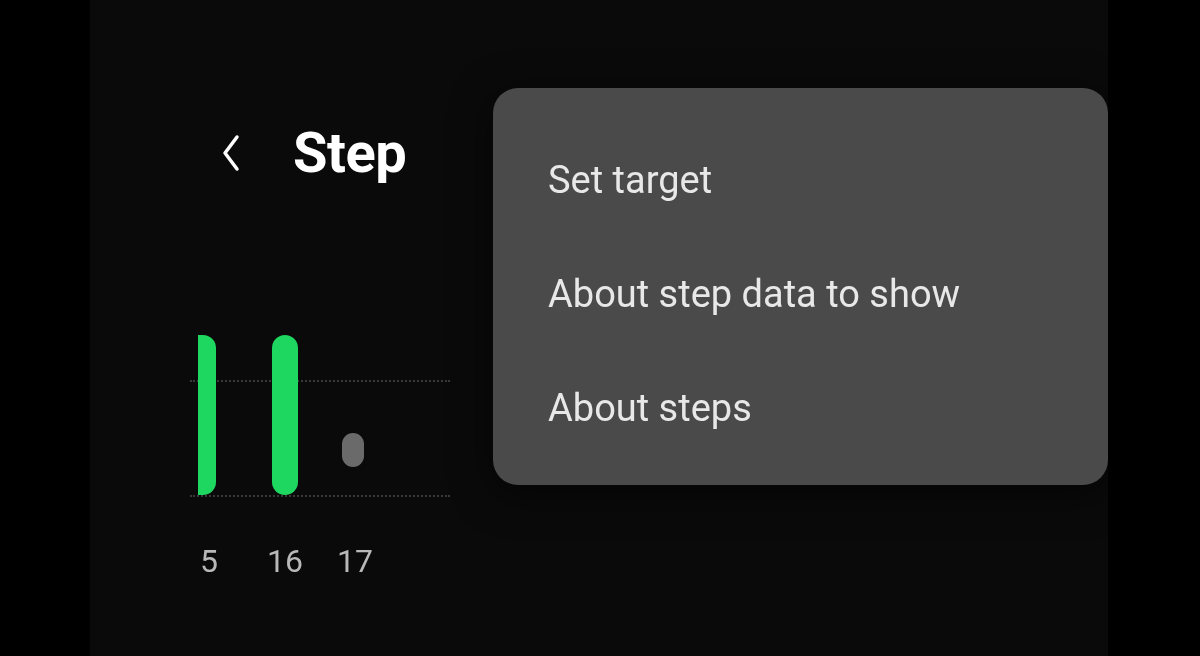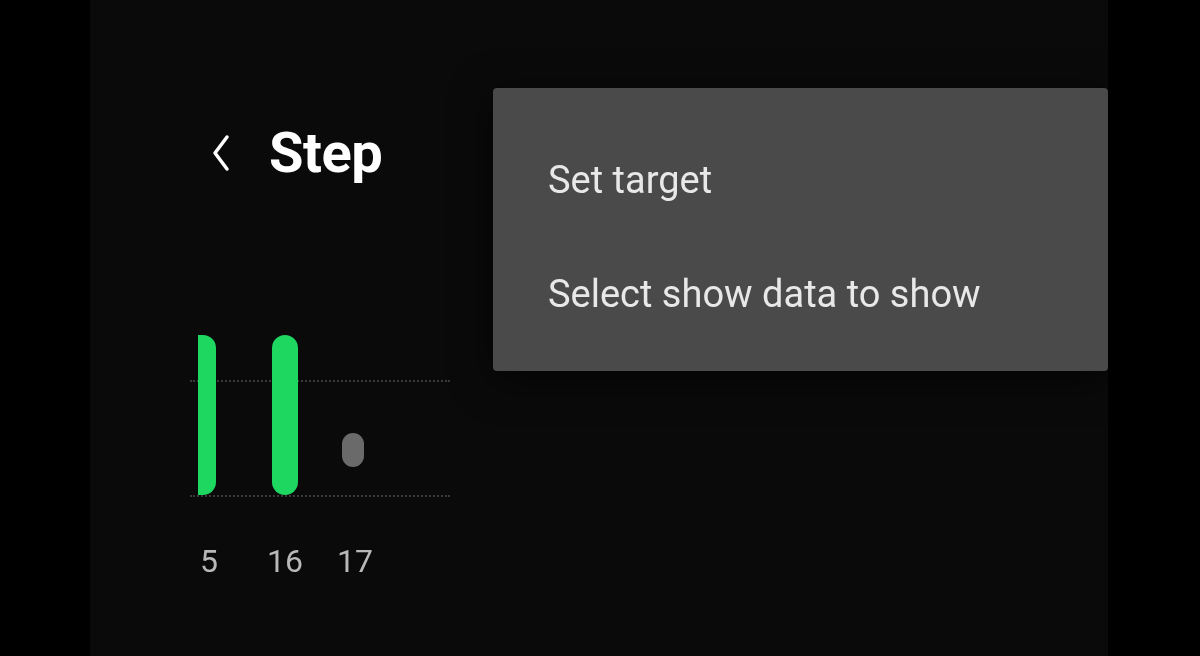--- a/index.html
+++ b/index.html
@@ -19,24 +19,24 @@
       position: absolute;
       left: 90px;
       top: 0;
       width: 1018px;
       height: 656px;
       background: #0a0a0a;
     }
     .header {
       position: absolute;
       top: 120px;
-      left: 115px;
+      left: 125px;
       display: flex;
       align-items: center;
-      gap: 32px;
+      gap: 46px;
       justify-content: center;
     }
     .back-arrow {
       width: 32px;
       height: 32px;
       display: flex;
       align-items: center;
       justify-content: center;
     }
     .back-arrow svg {
@@ -99,21 +99,21 @@
     }
     .xl1 { left: 10px; transform: none;}
     .xl2 { left: 95px; text-align: center; }
     .xl3 { left: 165px; text-align: center; }
     .popup-menu {
       position: absolute;
       top: 88px;
       left: 403px;
       width: 615px;
       background: #4a4a4a;
-      border-radius: 4px;
+      border-radius: 25px;
       padding: 50px 0;
       box-shadow: 0 8px 40px rgba(0,0,0,0.6);
     }
     .menu-item {
       padding: 35px 55px;
       color: #e8e8e8;
       font-size: 38px;
       font-weight: 400;
       cursor: pointer;
     }
@@ -144,16 +144,17 @@
     <div class="bar bar1"></div>
     <div class="bar bar2"></div>
     <div class="bar bar3"></div>
     <div class="x-label xl1">5</div>
     <div class="x-label xl2">16</div>
     <div class="x-label xl3">17</div>
   </div>
 
   <div class="popup-menu">
     <div class="menu-item">Set target</div>
-    <div class="menu-item">Select show data to show</div>
+    <div class="menu-item">About step data to show</div>
+    <div class="menu-item">About steps</div>
   </div>
 
 </div>
 
 </body></html>

